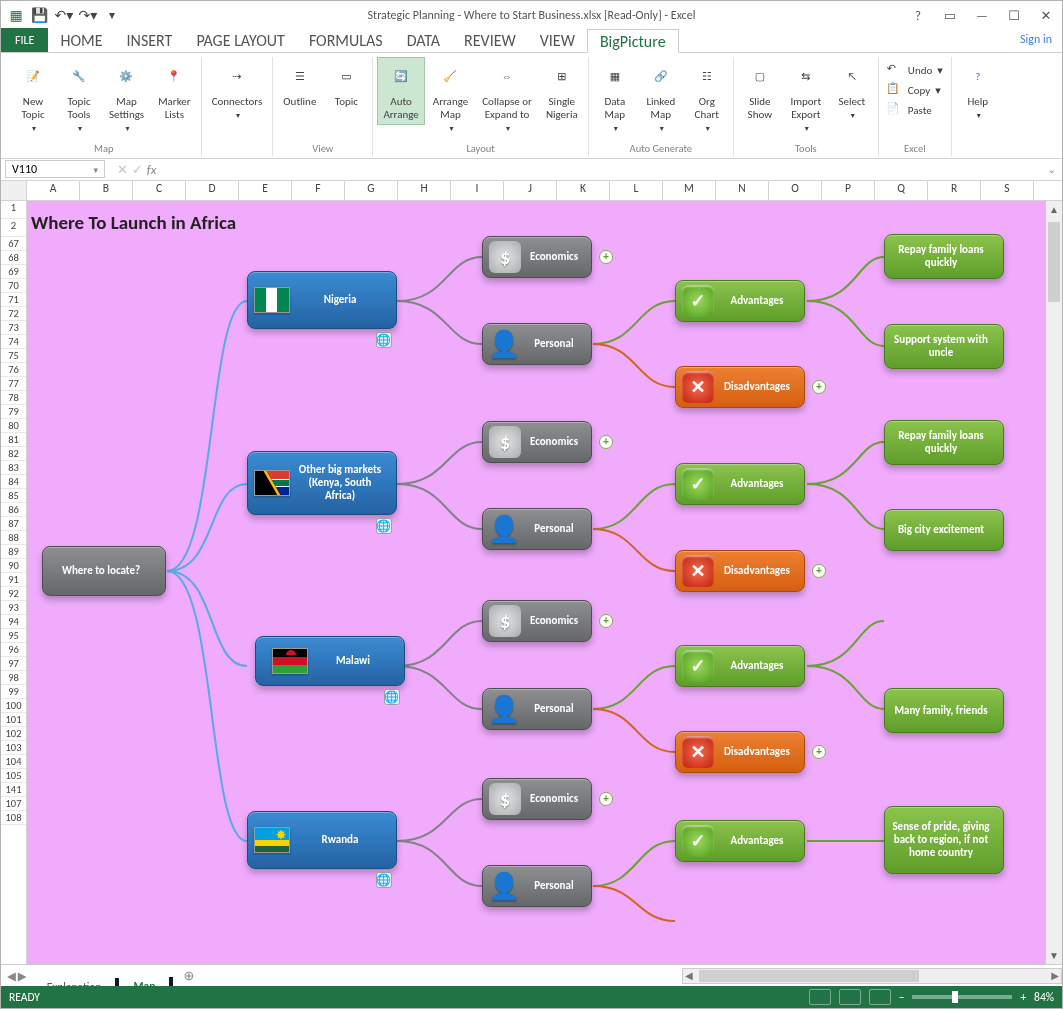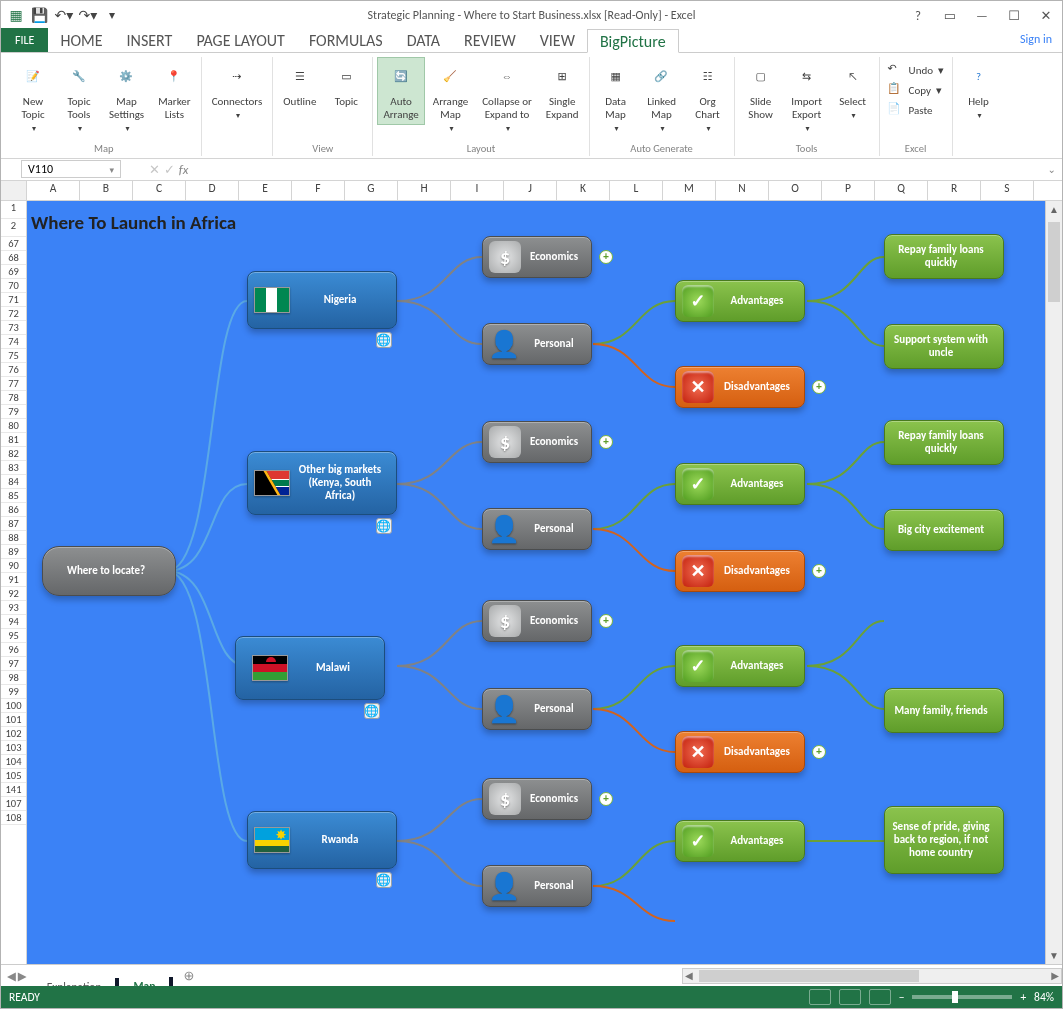--- a/index.html
+++ b/index.html
@@ -29,34 +29,34 @@
 .rbtn { display: flex; flex-direction: column; align-items: center; justify-content: flex-start; padding: 3px 5px; min-width: 40px; font-size: 11px; color: #414141; text-align: center; line-height: 1.2; cursor: pointer; border: 1px solid transparent; }
 .rbtn .icon { width: 32px; height: 32px; display: flex; align-items: center; justify-content: center; margin-bottom: 2px; }
 .rbtn.active { background: #cde6d1; border: 1px solid #a0c8a8; }
 .rbtn .drop::after { content: "▾"; font-size: 8px; margin-left: 2px; }
 .vstack { display: flex; flex-direction: column; gap: 2px; }
 .small-btn { display: flex; align-items: center; font-size: 11px; color: #414141; padding: 1px 4px; gap: 5px; }
 .small-btn .icon { width: 16px; height: 16px; }
 
 
 .formula-bar { display: flex; align-items: center; border-bottom: 1px solid #d4d4d4; height: 22px; background: #fff; }
-.name-box { width: 100px; border: 1px solid #ccc; font-size: 12px; padding: 1px 6px; margin: 0 20px; display: flex; justify-content: space-between; align-items: center; }
+.name-box { width: 100px; border: 1px solid #ccc; font-size: 12px; padding: 1px 6px; margin: 0 4px; display: flex; justify-content: space-between; align-items: center; }
 .name-box::after { content: "▾"; font-size: 9px; color: #888; }
 .fx-btn { display: flex; gap: 4px; align-items: center; padding: 0 8px; color: #888; font-size: 13px; }
 .fx-input { flex: 1; }
 
 
 .sheet-area { flex: 1; display: flex; flex-direction: column; overflow: hidden; position: relative; }
 .col-headers { display: flex; height: 20px; background: #fff; border-bottom: 1px solid #d4d4d4; }
 .corner-cell { width: 26px; border-right: 1px solid #d4d4d4; background: #f0f0f0; }
 .col-cell { width: 53px; text-align: center; font-size: 11.5px; color: #444; border-right: 1px solid #d4d4d4; background: #fff; }
 .body { flex: 1; display: flex; overflow: hidden; }
 .row-headers { width: 26px; background: #fff; border-right: 1px solid #d4d4d4; display: flex; flex-direction: column; }
 .row-cell { height: 14px; font-size: 10.5px; color: #444; text-align: center; border-bottom: 1px solid #e8e8e8; }
-.canvas { flex: 1; position: relative; background: #3b82f6; overflow: hidden; }
+.canvas { flex: 1; position: relative; background: #f0abfc; overflow: hidden; }
 .heading-text { position: absolute; top: 10px; left: 4px; font-size: 19px; font-weight: bold; color: #222; }
 
 
 .node { position: absolute; border-radius: 8px; color: #fff; font-size: 11px; font-weight: bold; display: flex; align-items: center; padding: 6px; box-shadow: 0 4px 6px rgba(0,0,0,0.25), inset 0 1px 0 rgba(255,255,255,0.3); }
 .node .node-icon { width: 32px; height: 32px; margin-right: 8px; display: flex; align-items: center; justify-content: center; border-radius: 6px; flex: none; }
 .node .node-label { flex: 1; text-align: center; padding-right: 6px; }
 .node-grey { background: linear-gradient(#8d8f90,#656769); border: 1px solid #4b4d4e; }
 .node-blue { background: linear-gradient(#3b8bd4,#2463a3); border: 1px solid #1c4d7d; }
 .node-green { background: linear-gradient(#8bc34d,#5f9d2a); border: 1px solid #497a1f; }
 .node-orange { background: linear-gradient(#ed8031,#d55f10); border: 1px solid #a8490b; }
@@ -207,21 +207,21 @@
           </div>
       <div class="rbtn">
             <div class="icon">⇔</div>
             <span style="white-space:pre-line">Collapse or
 Expand to</span>
             <span class="drop"></span>
           </div>
       <div class="rbtn">
             <div class="icon">⊞</div>
             <span style="white-space:pre-line">Single
-Expand</span>
+Nigeria</span>
           </div>
     </div>
     <div class="group-label">Layout</div>
   </div>
   <div class="ribbon-group">
     <div class="controls">
       <div class="rbtn">
             <div class="icon">▦</div>
             <span style="white-space:pre-line">Data
 Map</span>
@@ -406,35 +406,35 @@
           <path d="M 780 465 C 830 465 830 508 857 508" stroke="#6ba038"></path>
 
           <path d="M 370 640 C 420 640 420 598 455 598" stroke="#808284"></path>
           <path d="M 370 640 C 420 640 420 685 455 685" stroke="#808284"></path>
           <path d="M 566 685 C 610 685 610 640 648 640" stroke="#6ba038"></path>
           <path d="M 566 685 C 610 685 610 720 648 720" stroke="#d1631e"></path>
           <path d="M 780 640 C 830 640 830 640 857 640" stroke="#6ba038"></path>
         </g>
       </svg>
 
-      <div class="node node-grey" style="left:15px; top:345px; width:134px; height:50px; justify-content:center;border-radius:17px;">
+      <div class="node node-grey" style="left:15px; top:345px; width:124px; height:50px; justify-content:center;">
             <span class="node-label">Where to locate?</span>
           </div>
 
       <div class="node node-blue" style="left:220px; top:70px; width:150px; height:58px;">
         <div class="flag flag-ng"></div>
         <span class="node-label">Nigeria</span>
         <div class="link-badge" style="right:4px;bottom:-20px;">🌐</div>
       </div>
       <div class="node node-blue" style="left:220px; top:250px; width:150px; height:64px;">
         <div class="flag flag-za"></div>
         <span class="node-label">Other big markets (Kenya, South Africa)</span>
         <div class="link-badge" style="right:4px;bottom:-20px;">🌐</div>
       </div>
-      <div class="node node-blue" style="left:208px; top:435px; width:150px; height:64px;padding-left:16px;">
+      <div class="node node-blue" style="left:228px; top:435px; width:150px; height:50px;padding-left:16px;">
         <div class="flag flag-mw"></div>
         <span class="node-label">Malawi</span>
         <div class="link-badge" style="right:4px;bottom:-20px;">🌐</div>
       </div>
       <div class="node node-blue" style="left:220px; top:610px; width:150px; height:58px;">
         <div class="flag flag-rw"></div>
         <span class="node-label">Rwanda</span>
         <div class="link-badge" style="right:4px;bottom:-20px;">🌐</div>
       </div>
 

